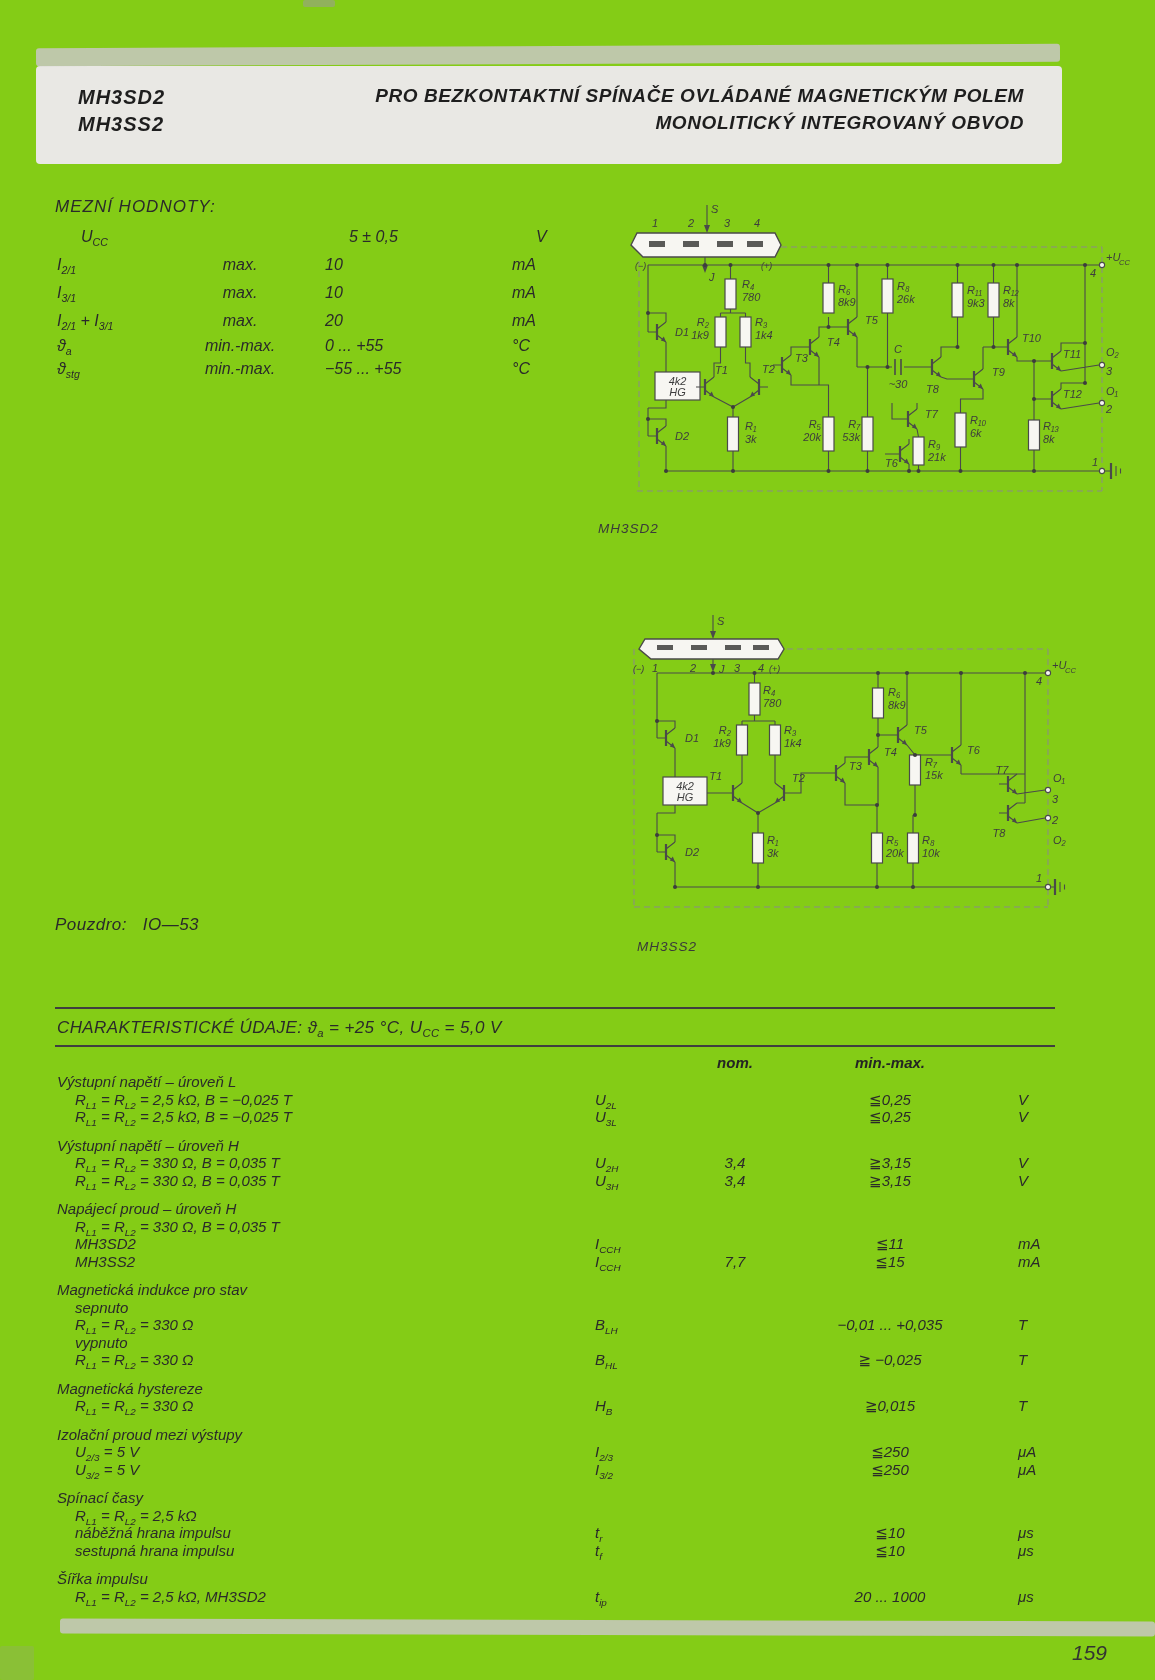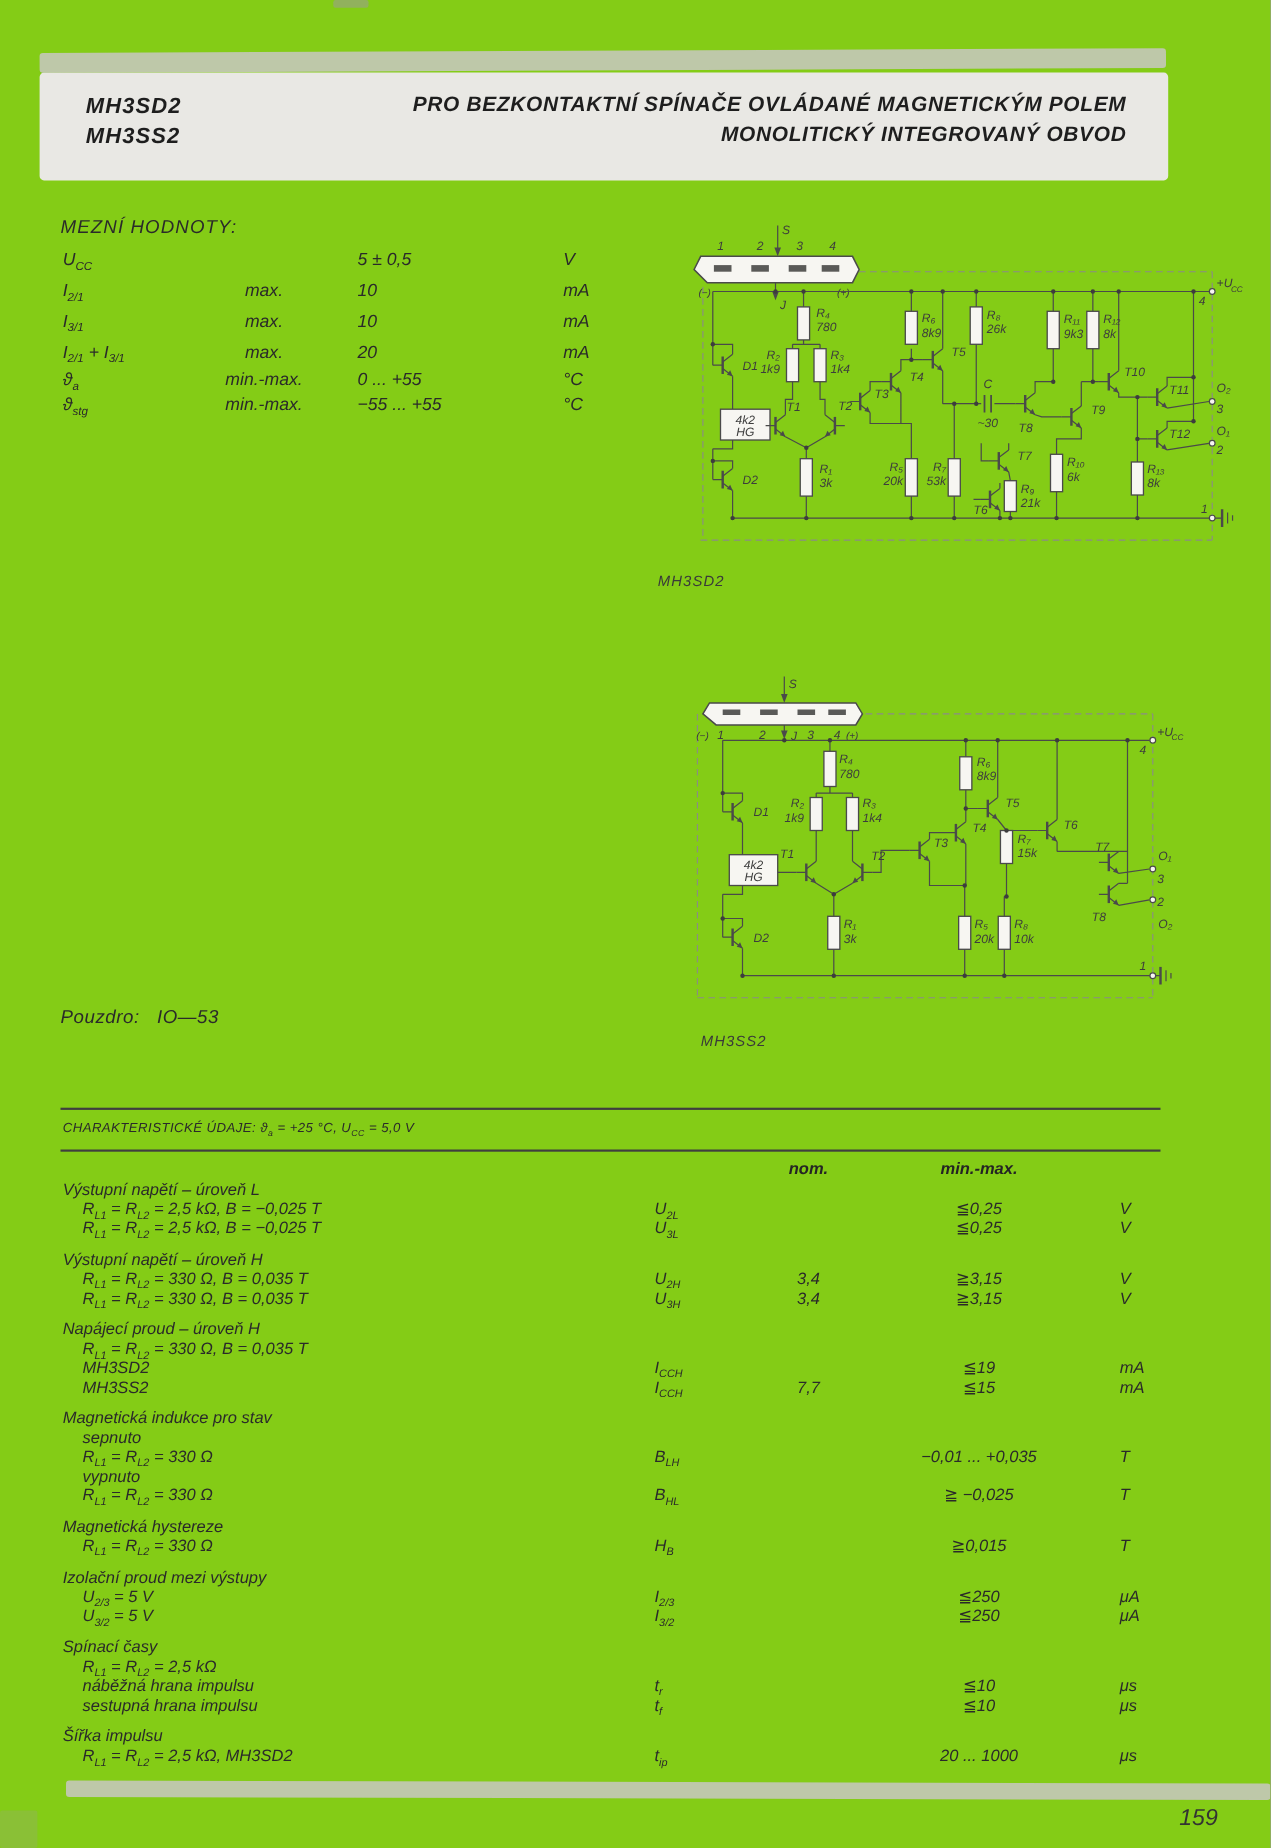--- a/index.html
+++ b/index.html
@@ -18,21 +18,21 @@
   .sec-title{font-size:17px;letter-spacing:1px;color:#2a2a2a;}
   .lim-row{position:absolute;left:0;width:600px;height:20px;font-size:16px;color:#2a2a2a;}
   .lim-sym{position:absolute;left:57px;width:160px;}
   .lim-cond{position:absolute;left:185px;width:110px;text-align:center;}
   .lim-val{position:absolute;left:325px;width:130px;}
   .lim-unit{position:absolute;left:512px;width:60px;}
   
   .pouzdro{font-size:17px;letter-spacing:.5px;color:#2a2a2a;}
   
   .rule{position:absolute;left:55px;width:1000px;height:2px;background:#3f3f3f;}
-  .ct-title{font-size:12px;letter-spacing:.4px;color:#2a2a2a;}
+  .ct-title{font-size:17px;letter-spacing:.4px;color:#2a2a2a;}
   .ct-colhead{font-size:15px;font-weight:bold;text-align:center;color:#242424;}
   .ct-body{position:absolute;left:57px;top:1073px;width:1060px;font-size:15px;color:#2a2a2a;}
   .t-group{line-height:17.5px;margin-top:11px;}
   .t-group:first-child{margin-top:0;}
   .t-row{display:grid;grid-template-columns:538px 100px 80px 230px 70px;line-height:17.5px;}
   .c-cond{padding-left:18px;}
   .c-nom{text-align:center;}
   .c-range{text-align:center;}
   .c-unit{padding-left:13px;}
   
@@ -65,21 +65,21 @@
 
   <div class="abs part-no" style="left:78px;top:86px;">MH3SD2</div>
   <div class="abs part-no" style="left:78px;top:113px;">MH3SS2</div>
   <div class="abs doc-title" style="left:300px;top:82px;width:724px;">
     <div>PRO BEZKONTAKTNÍ SPÍNAČE OVLÁDANÉ MAGNETICKÝM POLEM</div>
     <div>MONOLITICKÝ INTEGROVANÝ OBVOD</div>
   </div>
 
   <div class="abs sec-title" style="left:55px;top:197px;">MEZNÍ HODNOTY:</div>
   <div class="abs" style="left:0;top:0;">
-    <div class="lim-row" style="top:228px;">
+    <div class="lim-row" style="top:228px;margin-left:24px;">
       <span class="lim-sym">U<sub>CC</sub></span>
       <span class="lim-cond"></span>
       <span class="lim-val">5 ± 0,5</span>
       <span class="lim-unit">V</span>
     </div>
     <div class="lim-row" style="top:256px;">
       <span class="lim-sym">I<sub>2/1</sub></span>
       <span class="lim-cond">max.</span>
       <span class="lim-val">10</span>
       <span class="lim-unit">mA</span>
@@ -450,21 +450,21 @@
       <span class="c-cond">R<sub>L1</sub> = R<sub>L2</sub> = 330 Ω, B = 0,035 T</span>
       <span class="c-sym"></span>
       <span class="c-nom"></span>
       <span class="c-range"></span>
       <span class="c-unit"></span>
     </div>
     <div class="t-row">
       <span class="c-cond">MH3SD2</span>
       <span class="c-sym">I<sub>CCH</sub></span>
       <span class="c-nom"></span>
-      <span class="c-range">≦19</span>
+      <span class="c-range">≦11</span>
       <span class="c-unit">mA</span>
     </div>
     <div class="t-row">
       <span class="c-cond">MH3SS2</span>
       <span class="c-sym">I<sub>CCH</sub></span>
       <span class="c-nom">7,7</span>
       <span class="c-range">≦15</span>
       <span class="c-unit">mA</span>
     </div>
 

